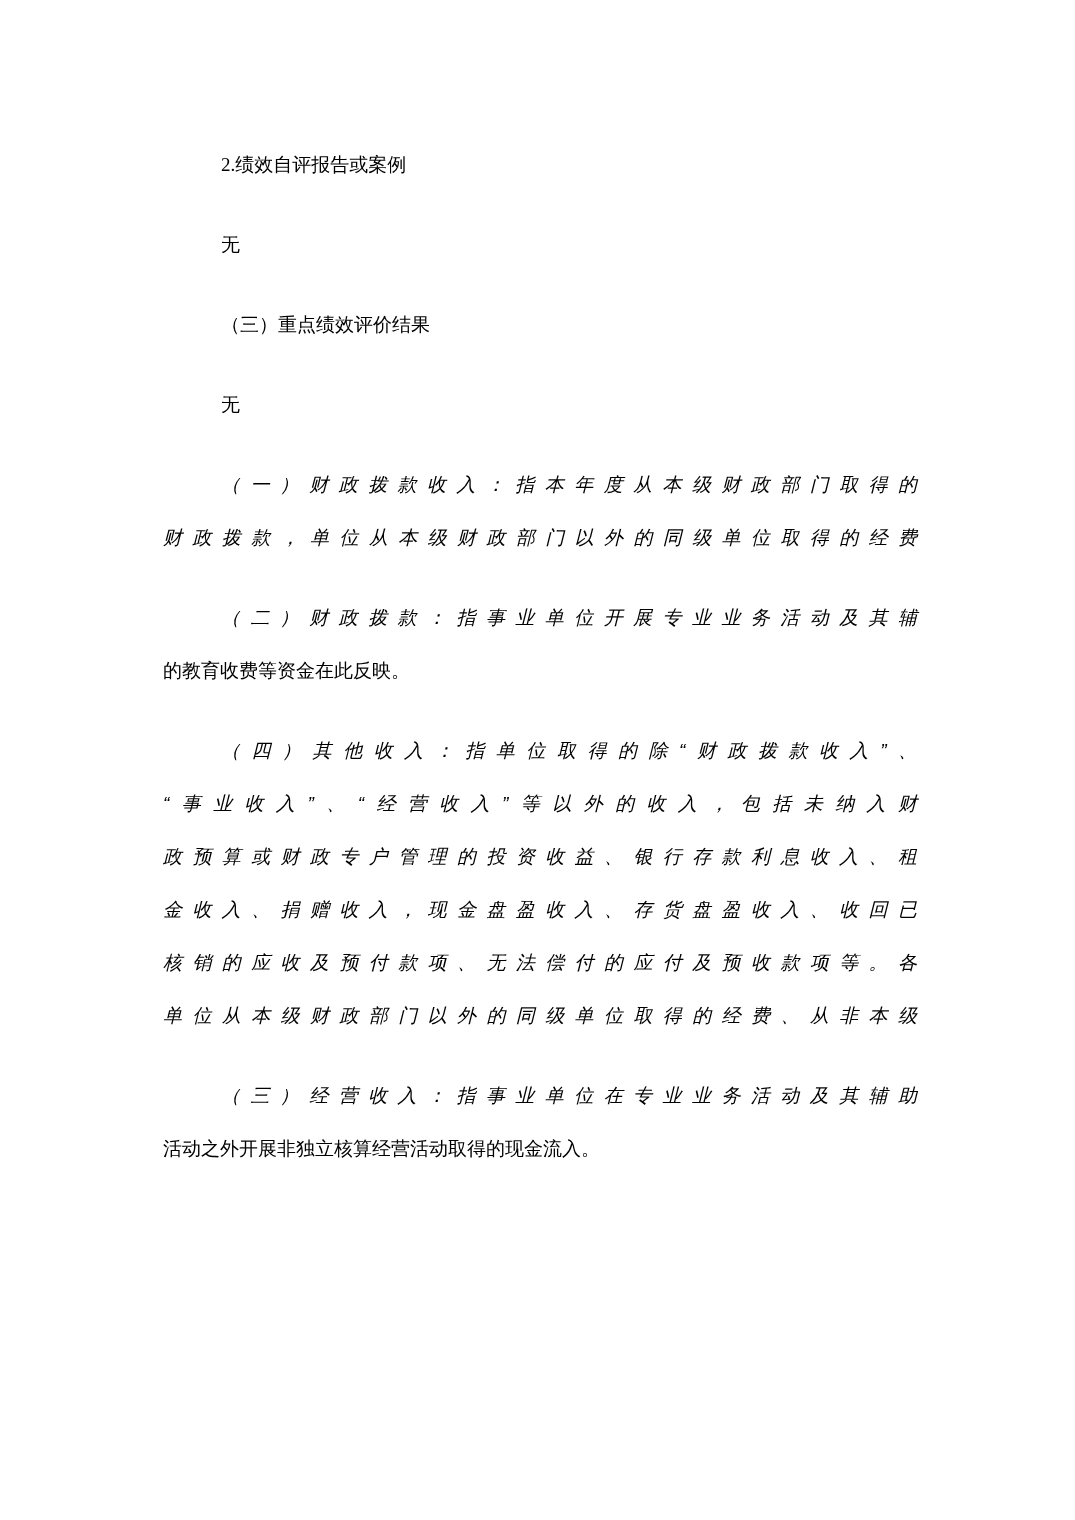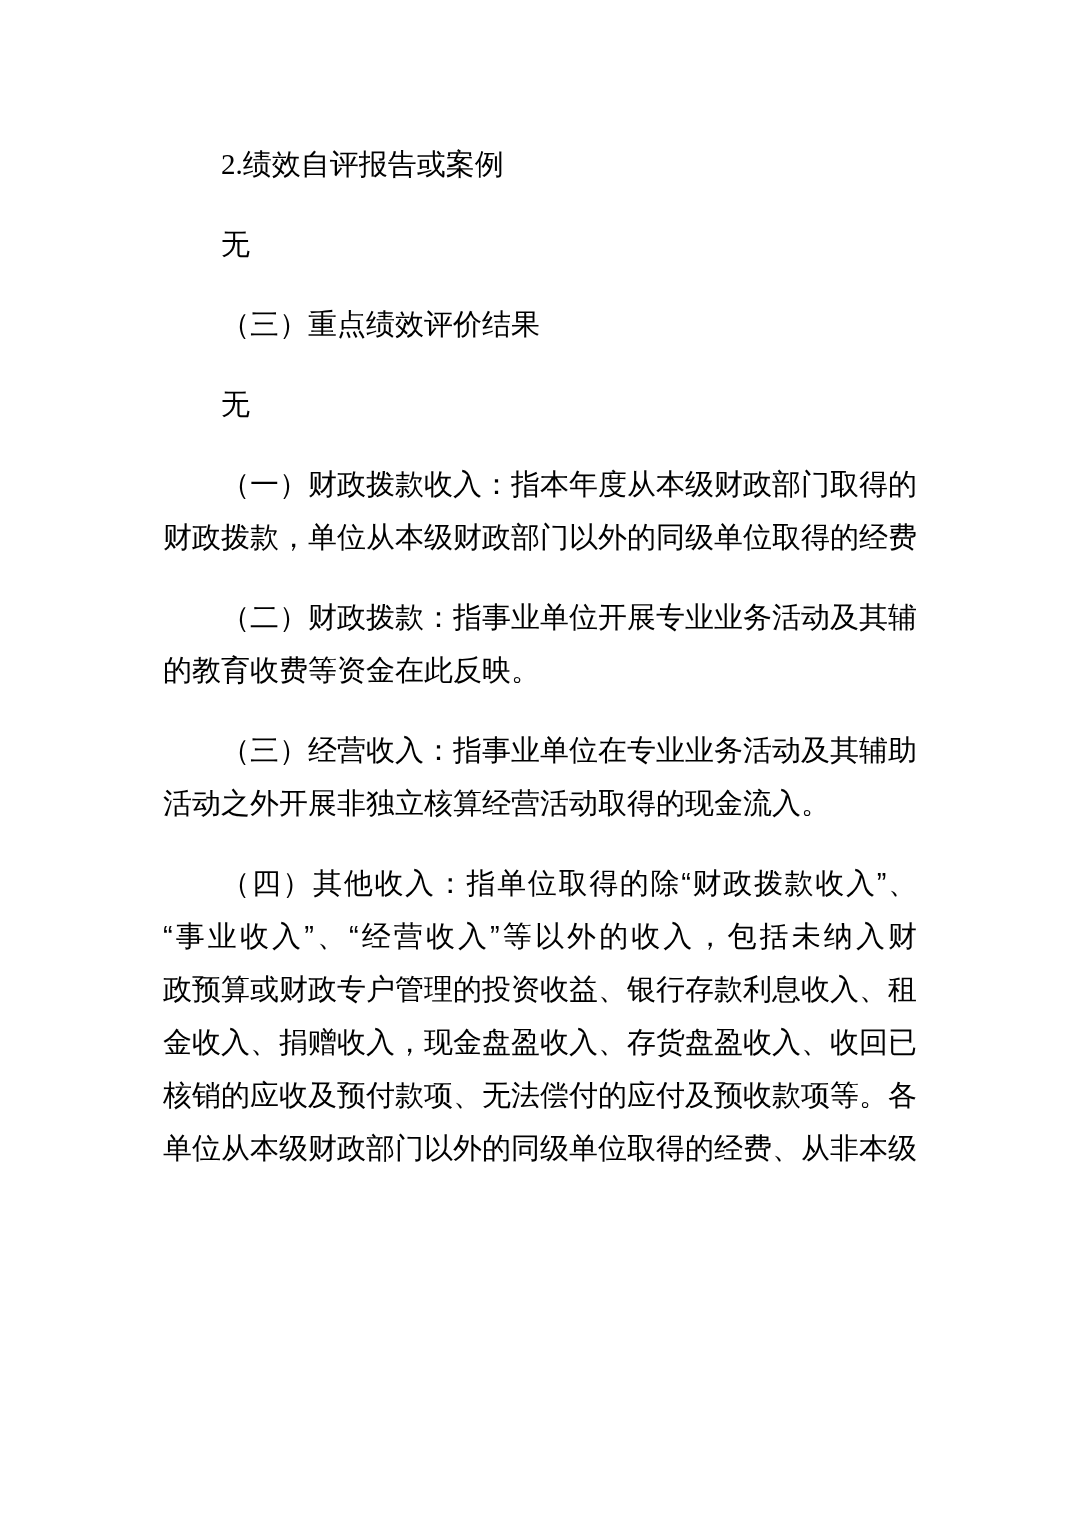--- a/index.html
+++ b/index.html
@@ -18,38 +18,39 @@
     width: 1075px;
     height: 1520px;
     background: #ffffff;
     overflow: hidden;
   }
   .doc-body {
     position: absolute;
     left: 163px;
     top: 138px;
     width: 754px;
-    font-size: 29px;
+    font-size: 19px;
     line-height: 53px;
     color: #000000;
   }
   .block {
     margin: 0 0 27px 0;
   }
   .ln {
     min-height: 53px;
     line-height: 53px;
     white-space: nowrap;
   }
   .indent {
     text-indent: 58px;
   }
   .fill {
     text-align: justify;
     text-align-last: justify;
+    font-style: italic;
   }
   .num-serif {
     font-family: "Liberation Serif", "DejaVu Serif", serif;
   }
 </style>
 </head>
 <body>
 
 <div class="page">
   <div class="doc-body">
@@ -75,27 +76,27 @@
       <div class="ln indent fill">（一）财政拨款收入：指本年度从本级财政部门取得的</div>
       <div class="ln fill">财政拨款，单位从本级财政部门以外的同级单位取得的经费</div>
     </div>
 
     <div class="block">
       <div class="ln indent fill">（二）财政拨款：指事业单位开展专业业务活动及其辅</div>
       <div class="ln">的教育收费等资金在此反映。</div>
     </div>
 
     <div class="block">
-      <div class="ln indent fill">（三）经营收入：指事业单位在专业业务活动及其辅助</div>
-      <div class="ln">活动之外开展非独立核算经营活动取得的现金流入。</div>
-    </div>
-
-    <div class="block">
       <div class="ln indent fill">（四）其他收入：指单位取得的除“财政拨款收入”、</div>
       <div class="ln fill">“事业收入”、“经营收入”等以外的收入，包括未纳入财</div>
       <div class="ln fill">政预算或财政专户管理的投资收益、银行存款利息收入、租</div>
       <div class="ln fill">金收入、捐赠收入，现金盘盈收入、存货盘盈收入、收回已</div>
       <div class="ln fill">核销的应收及预付款项、无法偿付的应付及预收款项等。各</div>
       <div class="ln fill">单位从本级财政部门以外的同级单位取得的经费、从非本级</div>
     </div>
 
+    <div class="block">
+      <div class="ln indent fill">（三）经营收入：指事业单位在专业业务活动及其辅助</div>
+      <div class="ln">活动之外开展非独立核算经营活动取得的现金流入。</div>
+    </div>
+
   </div>
 </div>
 
 </body></html>

